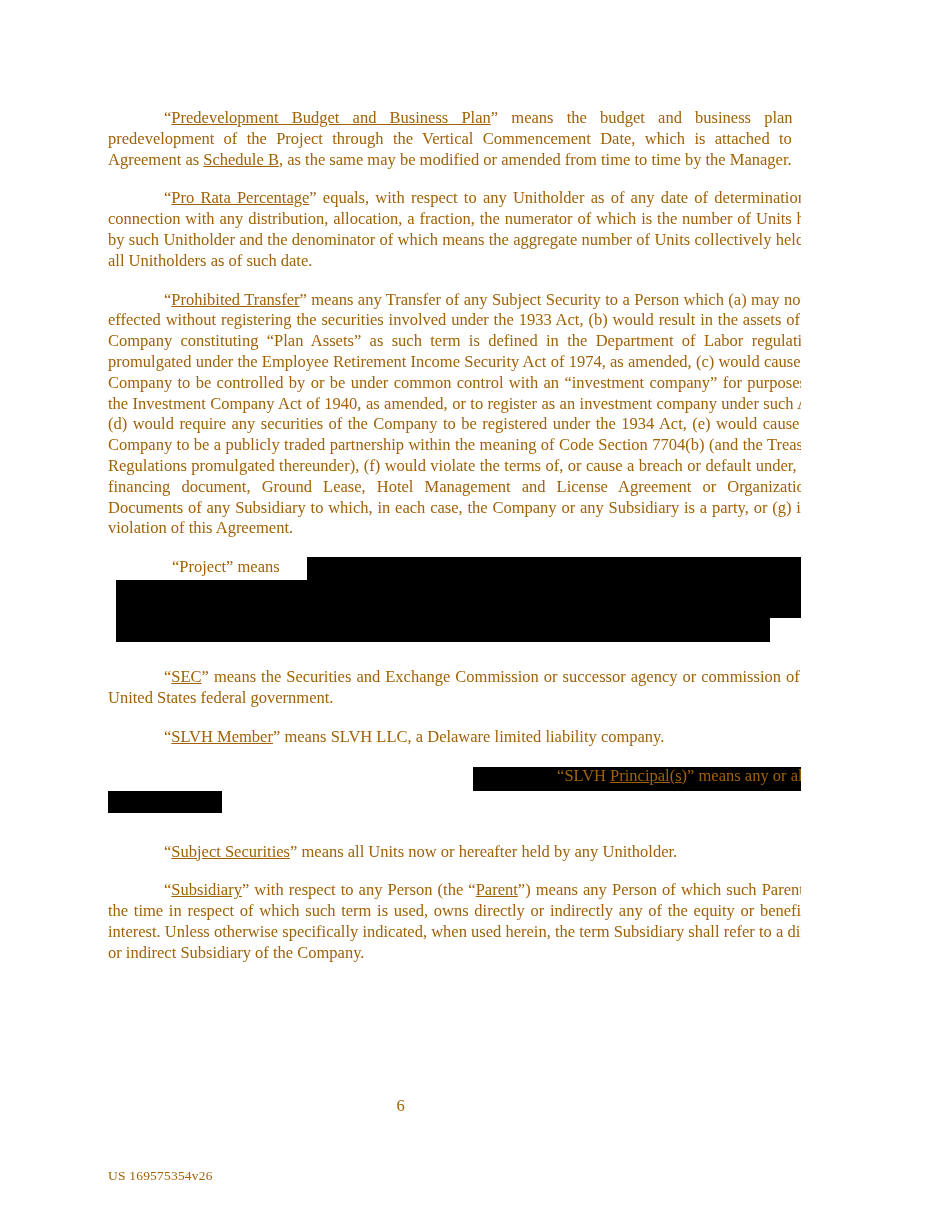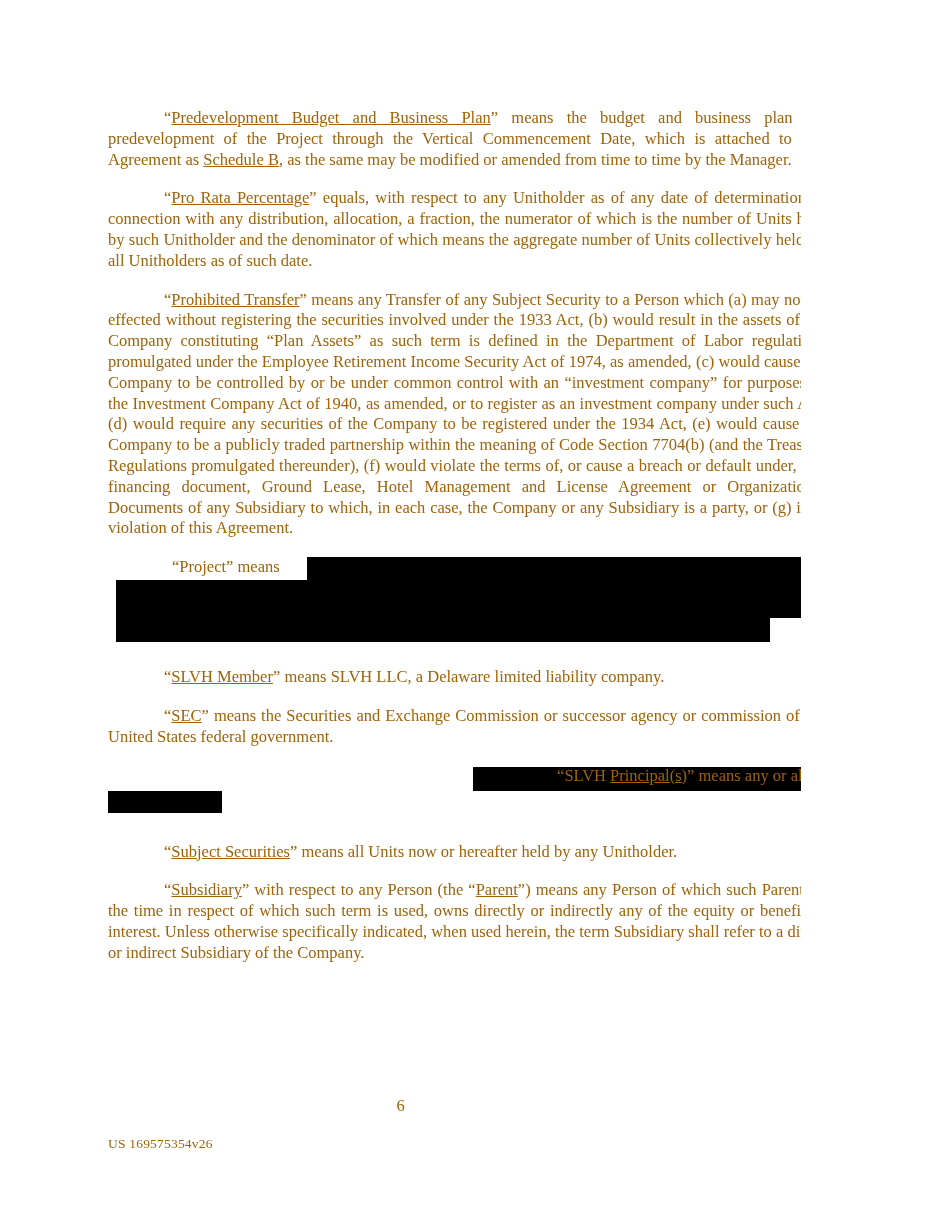--- a/index.html
+++ b/index.html
@@ -109,21 +109,21 @@
     position: absolute;
     left: 0;
     right: 0;
     top: 1096px;
     text-align: center;
     font-size: 16.5px;
   }
   .footer-id {
     position: absolute;
     left: 108px;
-    top: 1136px;
+    top: 1168px;
     font-size: 13.5px;
     letter-spacing: 0.2px;
   }
 </style>
 </head>
 <body>
 
 <div class="page">
   <div class="content">
 
@@ -143,25 +143,25 @@
       <div class="project-line">
         <span>“</span><span>Project</span><span>”</span><span> means</span>
       </div>
       <div class="project-redact-1"></div>
       <div class="project-redact-2"></div>
       <div class="project-redact-3"></div>
     </div>
 
 
     <p class="para">
-      <span>“</span><span class="u">SLVH Member</span><span>”</span><span> means SLVH LLC, a Delaware limited liability company.</span>
+      <span>“</span><span class="u">SEC</span><span>”</span><span> means the Securities and Exchange Commission or successor agency or commission of the United States federal government.</span>
     </p>
 
     <p class="para">
-      <span>“</span><span class="u">SEC</span><span>”</span><span> means the Securities and Exchange Commission or successor agency or commission of the United States federal government.</span>
+      <span>“</span><span class="u">SLVH Member</span><span>”</span><span> means SLVH LLC, a Delaware limited liability company.</span>
     </p>
 
     <div class="slvh-block">
       <div class="slvh-line">
         <span>“</span><span>SLVH </span><span class="u">Principal(s)</span><span>”</span><span> means any or all of</span>
       </div>
       <div class="slvh-redact-1"></div>
       <div class="slvh-redact-2"></div>
     </div>
 

